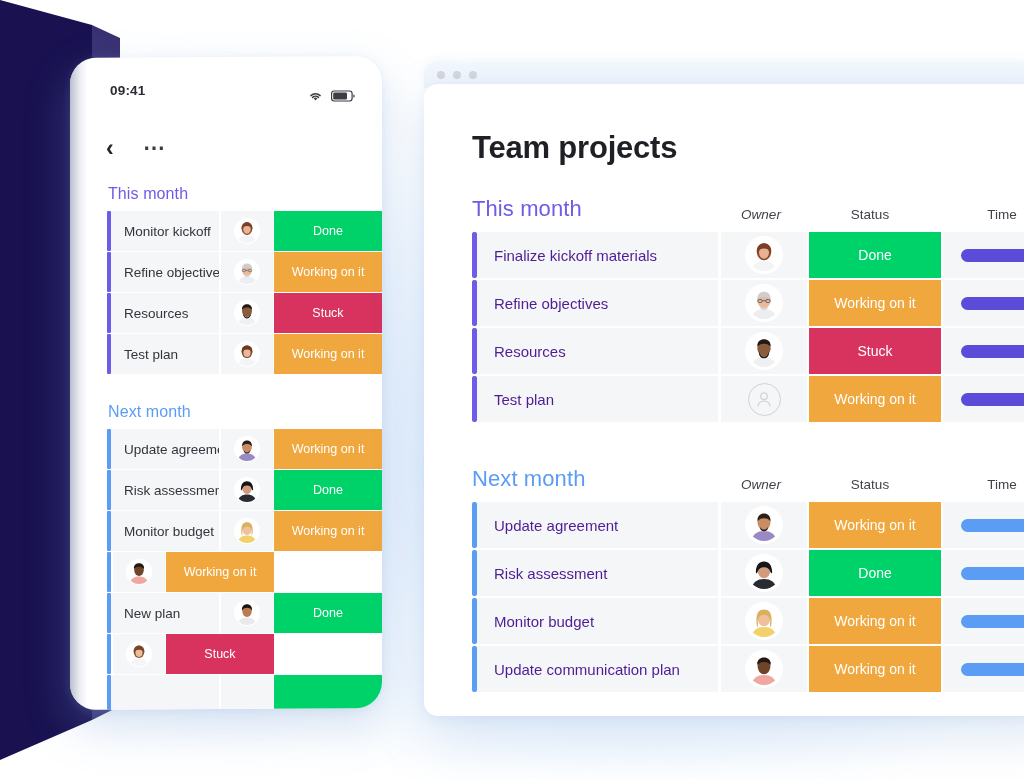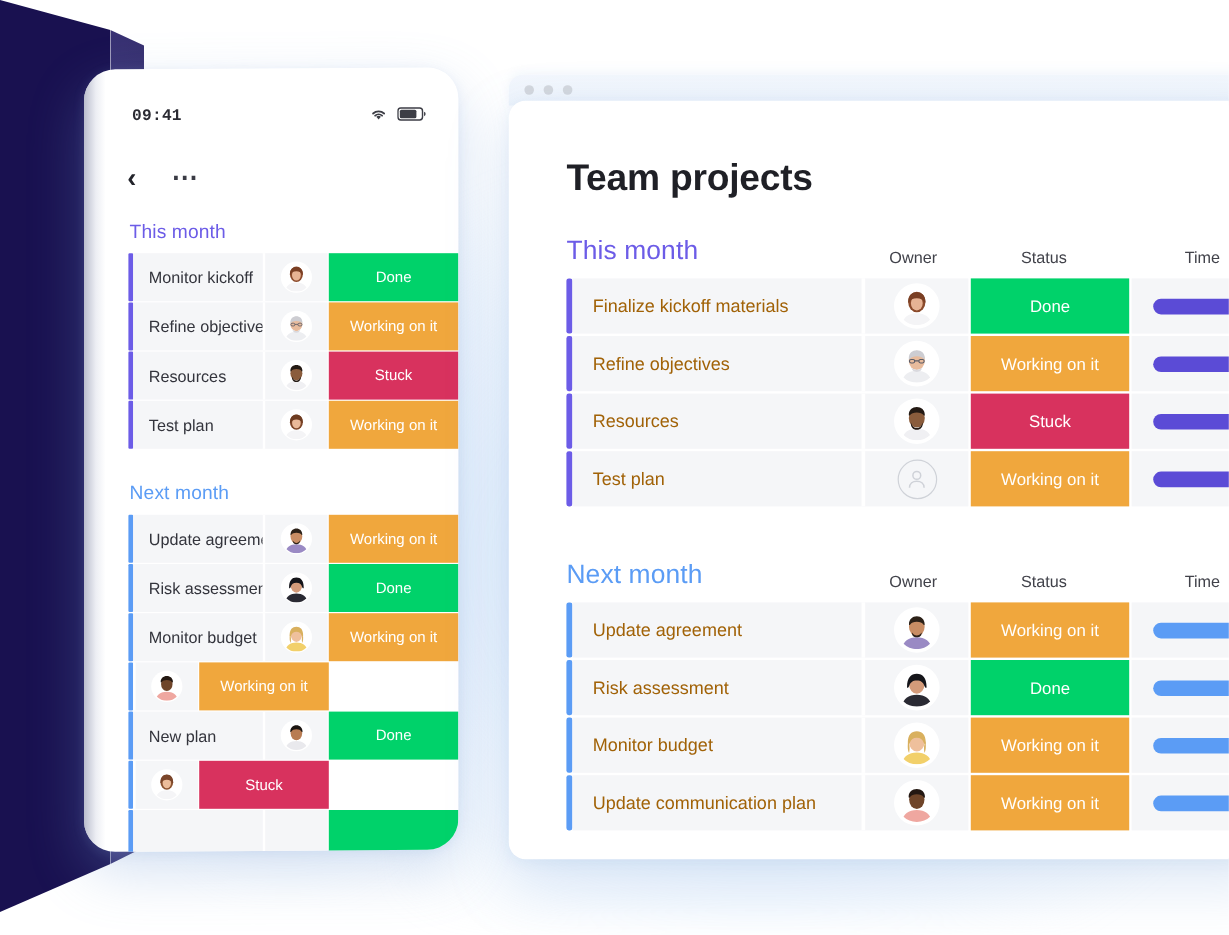--- a/index.html
+++ b/index.html
@@ -49,22 +49,22 @@
     overflow:hidden;
     transform:skewY(-.35deg);
   }
   .phone-inner{transform:skewY(.35deg);}
   .phone-sidegloss{
     position:absolute;left:0;top:0;width:18px;height:100%;
     background:linear-gradient(90deg,rgba(174,178,196,.85) 0%, rgba(214,217,230,.45) 55%, rgba(255,255,255,0) 100%);
   }
 
   .statusbar{
-    display:flex;align-items:center;justify-content:space-between;
-    padding:26px 26px 0 40px;height:28px;box-sizing:content-box;font-family:Liberation Mono, monospace;
+    display:flex;justify-content:space-between;
+    padding:26px 26px 0 40px;height:28px;box-sizing:content-box;
   }
   .status-time{font-size:13.5px;font-weight:700;color:#2b2b33;letter-spacing:.2px;}
   .status-icons{display:flex;align-items:center;gap:8px;}
 
   .phone-nav{
     display:flex;align-items:center;height:54px;margin-top:10px;padding:0 24px 0 36px;
   }
   .nav-back{font-size:23px;color:#23242b;line-height:1;font-weight:700;width:26px;}
   .nav-title{flex:1;text-align:center;font-size:20px;font-weight:700;color:#33343c;letter-spacing:.1px;}
   .nav-dots{width:34px;text-align:right;font-size:22px;color:#3a3b44;letter-spacing:1px;line-height:.6;font-weight:700;}
@@ -109,30 +109,30 @@
 
   .desk-title{
     font-size:31px;font-weight:700;color:#1f2026;padding:46px 0 0 48px;letter-spacing:-.2px;
   }
 
   .d-head{
     display:flex;align-items:flex-end;padding:30px 0 10px 48px;
   }
   .d-head-title{font-size:22px;font-weight:500;flex:0 0 246px;letter-spacing:.1px;}
   .d-head-col{font-size:13.5px;color:#41424a;text-align:center;}
-  .d-col-owner{flex:0 0 86px;}
+  .d-col-owner{flex:0 0 86px;font-style:italic;}
   .d-col-status{flex:0 0 132px;}
   .d-col-time{flex:0 0 132px;text-align:center;}
 
   .d-rows{padding-left:48px;}
   .d-row{display:flex;align-items:stretch;height:46px;margin-bottom:2px;}
   .d-accent{width:5px;flex:0 0 5px;border-radius:2px;}
   .d-name{
     flex:0 0 241px;background:#f5f6f8;display:flex;align-items:center;padding-left:17px;
-    font-size:15px;color:#a16207;white-space:nowrap;overflow:hidden;box-sizing:border-box;
+    font-size:15px;color:#4c1d95;white-space:nowrap;overflow:hidden;box-sizing:border-box;
   }
   .d-owner{
     flex:0 0 86px;background:#f5f6f8;display:flex;align-items:center;justify-content:center;
     border-left:3px solid #ffffff;
   }
   .d-status{
     flex:0 0 132px;display:flex;align-items:center;justify-content:center;
     color:#fff;font-size:14px;font-weight:500;margin-left:2px;
   }
   .d-time{

